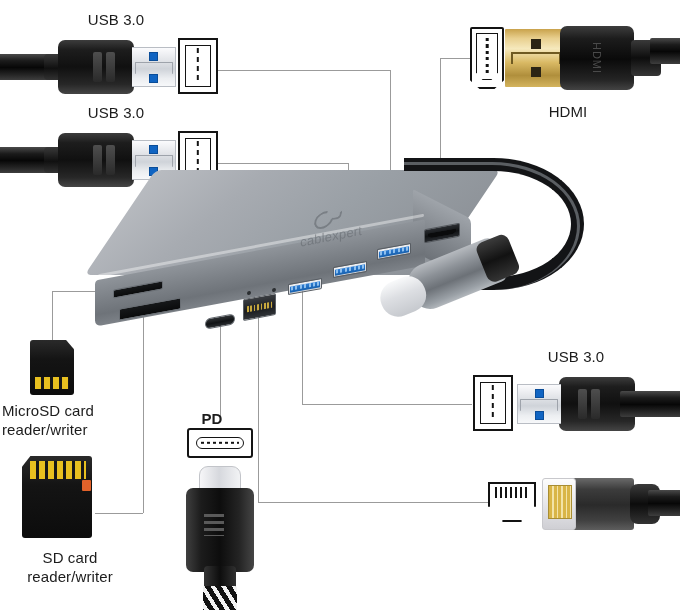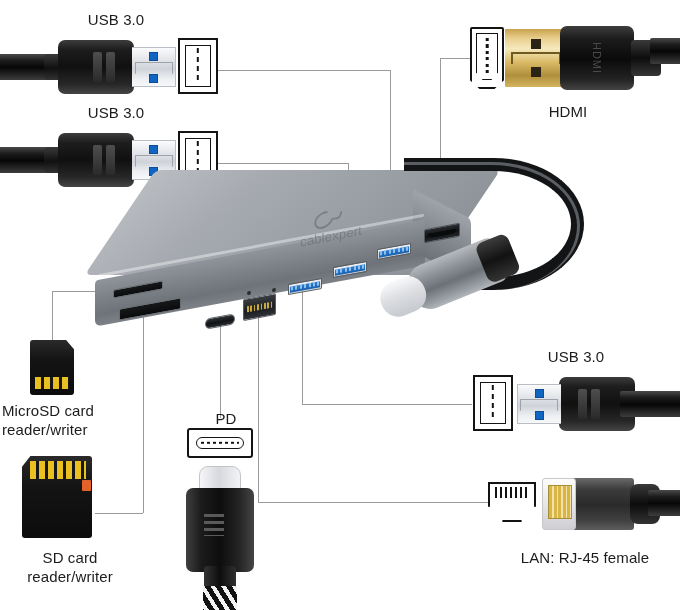--- a/index.html
+++ b/index.html
@@ -484,21 +484,21 @@
   <div class="sdcard" style="left:22px;top:456px;width:70px;height:82px;">
     <div class="plate" style="clip-path:polygon(12% 0,100% 0,100% 100%,0 100%,0 13%);"></div>
     <div class="pins" style="left:8px;top:5px;width:56px;height:18px;"></div>
     <div style="position:absolute;left:60px;top:24px;width:9px;height:11px;background:#e2622a;border-radius:1px;"></div>
   </div>
   <div class="lbl two center" style="left:0px;top:548px;width:140px;">
     <span>SD card</span><br>
     <span>reader/writer</span>
   </div>
 
-  <div class="lbl center" style="left:190px;top:410px;width:72px;">PD</div>
+  <div class="lbl center" style="left:176px;top:410px;width:72px;font-weight:bold;">PD</div>
   <div class="cSym" style="left:187px;top:428px;">
     <div class="pill"></div>
     <div class="dots"></div>
   </div>
   <div class="cPlug" style="left:186px;top:466px;width:68px;height:144px;">
     <div class="tip"></div>
     <div class="body">
       <div class="lines"></div>
     </div>
     <div class="neck"></div>
@@ -528,15 +528,14 @@
     <div class="pins"></div>
   </div>
   <div class="rjPlug" style="left:542px;top:478px;width:120px;height:54px;">
     <div class="body"></div>
     <div class="boot">
       <div class="gold"></div>
     </div>
     <div class="strain"></div>
   </div>
   <div class="cable" style="left:648px;top:490px;width:44px;height:26px;"></div>
-  <div class="lbl center" style="left:490px;top:549px;width:190px;">LAN: RJ-45 female</div>
 
 </div>
 
 </body></html>

